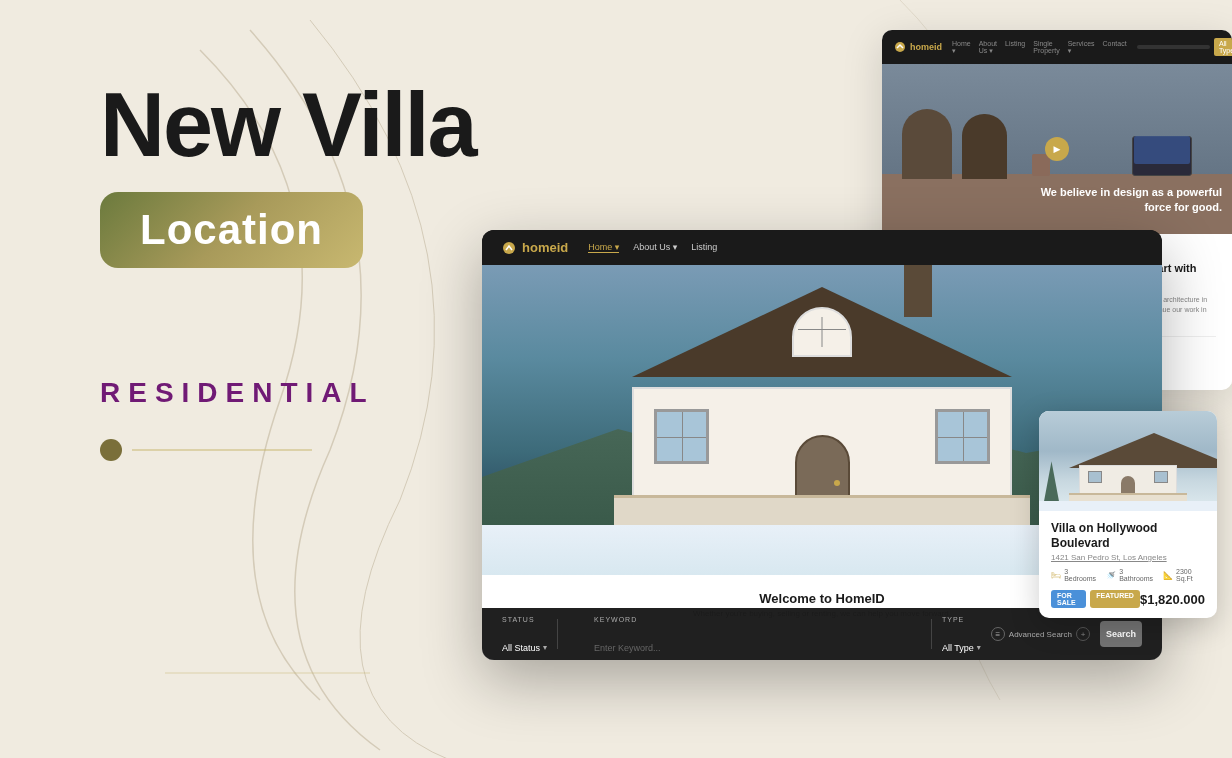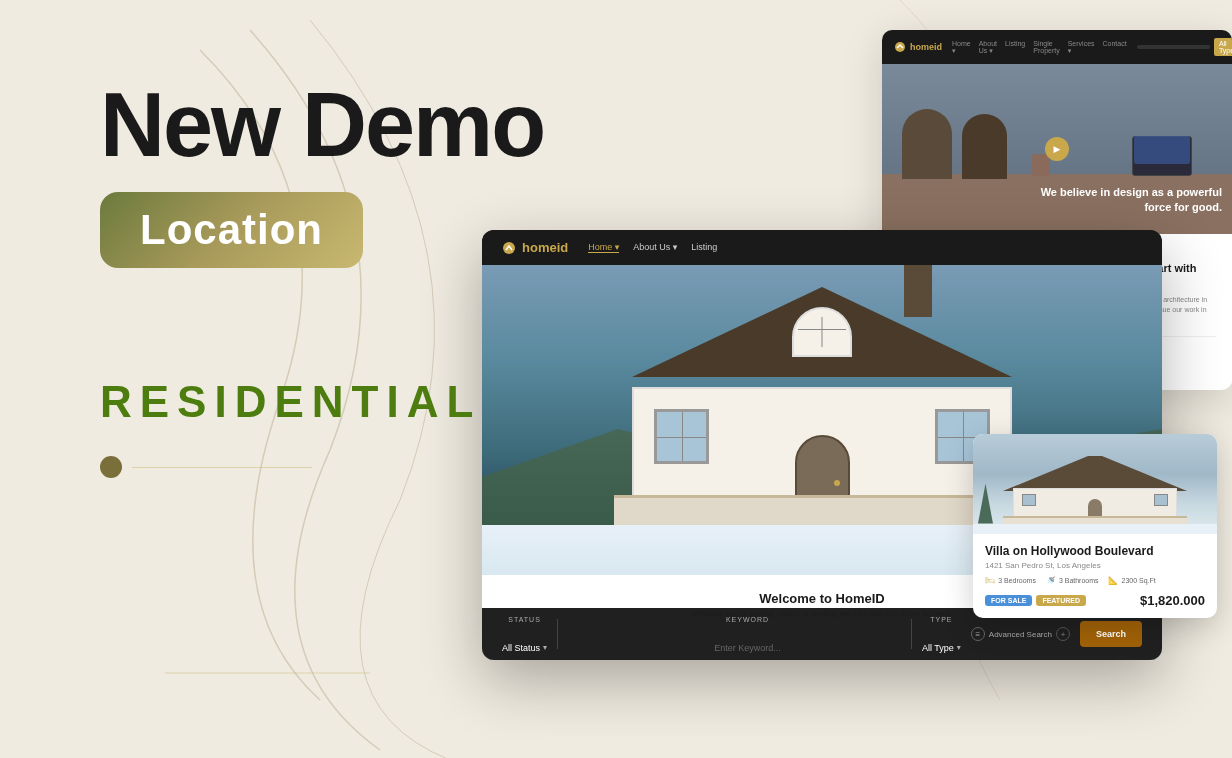--- a/index.html
+++ b/index.html
@@ -41,23 +41,23 @@
       margin-top: 22px;
       letter-spacing: 1px;
     }
 
     .category-text {
       margin-top: 110px;
       line-height: 1.1;
     }
 
     .category-text .line {
-      font-size: 44px;
-      font-weight: 700;
-      color: #4d7c0f;
+      font-size: 28px;
+      font-weight: 700;
+      color: #701a75;
       letter-spacing: 8px;
       text-transform: uppercase;
       font-family: 'Arial', sans-serif;
     }
 
     
     .dot-line {
       display: flex;
       align-items: center;
       gap: 10px;
@@ -145,21 +145,20 @@
       display: flex;
       align-items: center;
       gap: 10px;
       height: 52px;
     }
 
     .search-group {
       display: flex;
       flex-direction: column;
       gap: 20px;
-      text-align: center;
     }
 
     .search-label {
       color: #aaa;
       font-size: 7px;
       text-transform: uppercase;
       letter-spacing: 1px;
     }
 
     .search-value {
@@ -172,24 +171,24 @@
       height: 30px;
       background: #444;
     }
 
     .search-keyword {
       flex: 1;
       margin-left: 26px;
     }
 
     .search-btn {
-      background: #a16207;
+      background: #737373;
       color: white;
       border: none;
-      padding: 8px 16px;
+      padding: 8px 6px;
       border-radius: 4px;
       font-size: 9px;
       font-weight: 700;
     }
 
     .advanced-search {
       display: flex;
       align-items: center;
       gap: 4px;
       color: #aaa;
@@ -361,21 +360,21 @@
       font-size: 7px;
       color: #c8a84b;
       border-bottom: 1px solid #c8a84b;
     }
 
     
     .property-popup {
       position: absolute;
       right: 15px;
       bottom: 140px;
-      width: 244px;
+      width: 178px;
       background: white;
       border-radius: 10px;
       box-shadow: 0 8px 30px rgba(0,0,0,0.2);
       overflow: hidden;
       z-index: 5;
     }
 
     .prop-img {
       width: 100%;
       height: 100px;
@@ -392,20 +391,21 @@
       font-size: 12px;
       font-weight: 700;
       color: #1a1a1a;
       line-height: 1.2;
     }
 
     .prop-address {
       font-size: 8px;
       color: #888;
       margin-top: 3px;
+      text-decoration: underline;
     }
 
     .prop-features {
       display: flex;
       gap: 10px;
       margin-top: 6px;
     }
 
     .prop-feat {
       display: flex;
@@ -470,21 +470,21 @@
   <path d="M 200 50 Q 350 200 280 400 Q 210 600 320 700" fill="none" stroke="#d4cbb8" stroke-width="1.5"></path>
   <path d="M 250 30 Q 420 220 330 450 Q 240 650 380 750" fill="none" stroke="#d4cbb8" stroke-width="1.5"></path>
   <path d="M 310 20 Q 500 250 400 500 Q 300 700 450 760" fill="none" stroke="#d4cbb8" stroke-width="1"></path>
 
   <path d="M 900 0 Q 1050 150 980 350 Q 910 550 1000 700" fill="none" stroke="#d4cbb890" stroke-width="1"></path>
 
   <line x1="165" y1="673" x2="370" y2="673" stroke="#c8b87050" stroke-width="1.5"></line>
 </svg>
 
 <div class="left-content">
-  <h1 class="main-title">New Demo</h1>
+  <h1 class="main-title">New Villa</h1>
 
   <div class="updated-badge">Location</div>
 
   <div class="category-text">
     <div class="line">RESIDENTIAL</div>
   </div>
 
   <div class="dot-line">
     <div class="dot"></div>
     <div class="line-deco"></div>

